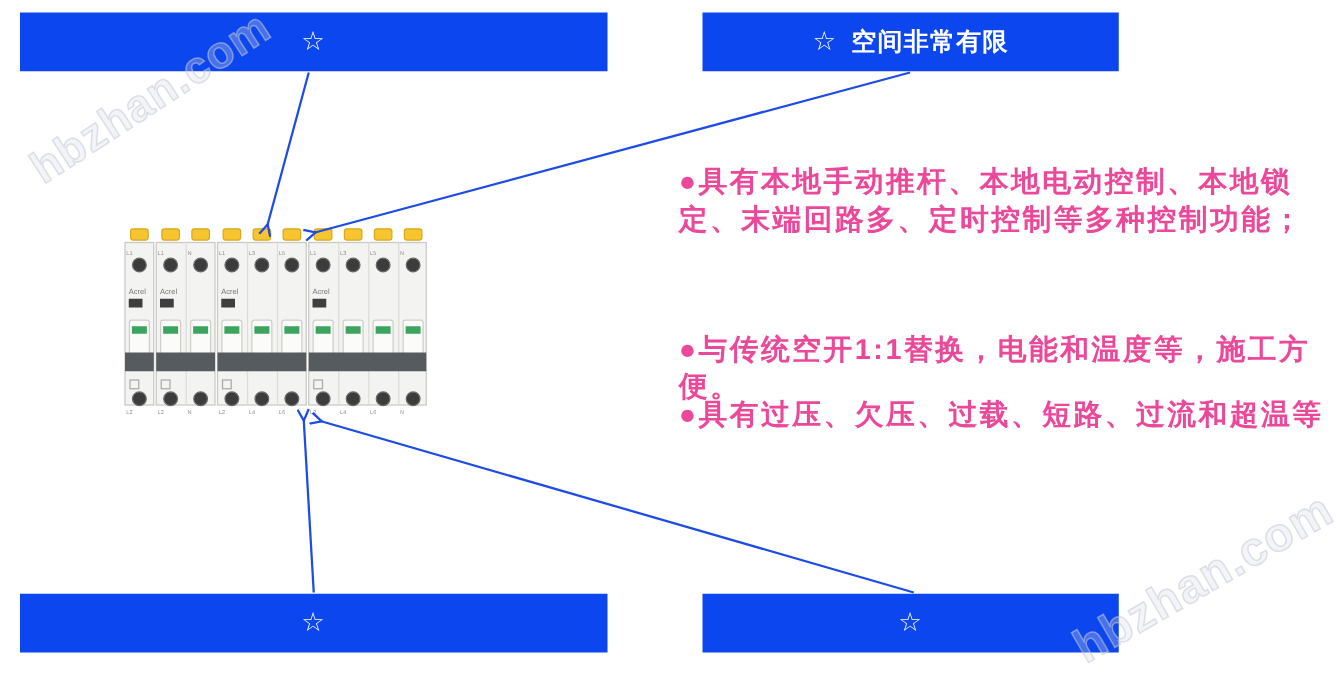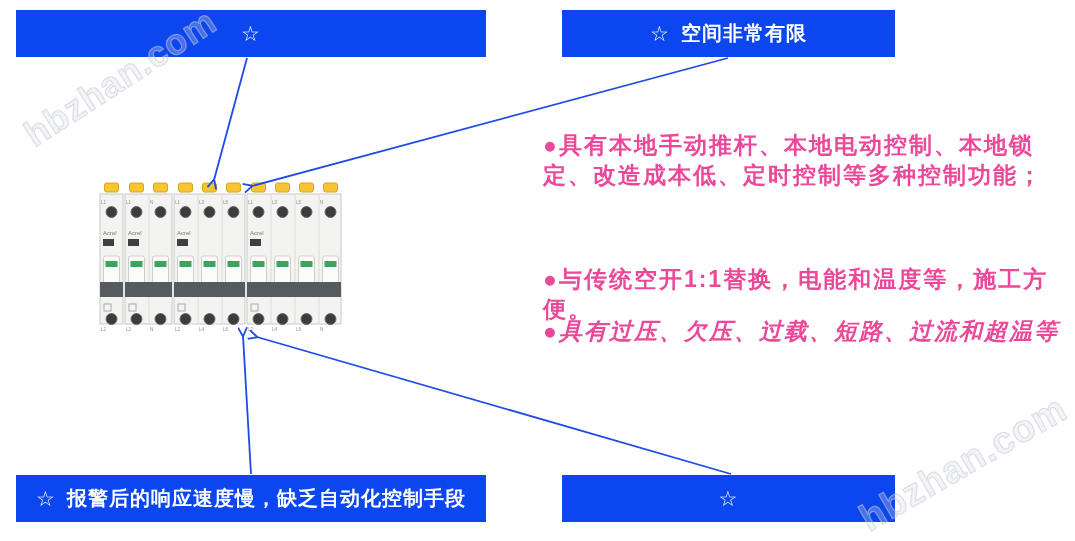--- a/index.html
+++ b/index.html
@@ -16,21 +16,21 @@
   .banner .star{font-size:21px;font-weight:normal;}
   #banner-tl{left:16px;top:10px;width:470px;}
   #banner-tr{left:562px;top:10px;width:333px;}
   #banner-bl{left:16px;top:475px;width:470px;}
   #banner-br{left:562px;top:475px;width:333px;}
   
   .feat{
     position:absolute;left:495px;color:#ec4899;font-size:23px;font-weight:bold;
     line-height:30px;letter-spacing:2px;white-space:nowrap;z-index:3;margin-left:48px;
   }
-  #feat-1{top:130px;} #feat-2{top:200px;} #feat-3{top:264px;} #feat-4{top:316px;font-style:italic;}
+  #feat-1{top:130px;} #feat-2{top:200px;} #feat-3{top:264px;} #feat-4{top:316px;}
   
   #arrows{position:absolute;left:0;top:0;z-index:4;pointer-events:none;}
   
   #breakers{position:absolute;left:98px;top:182px;z-index:3;}
   
   .wm{
     position:absolute;z-index:2;font-weight:bold;text-align:center;
     color:rgba(216,219,229,0.30);
     -webkit-text-stroke:1.2px rgba(196,200,212,0.55);
     letter-spacing:1px;pointer-events:none;
@@ -48,29 +48,28 @@
 
   <div class="banner" id="banner-tl">
     <span class="star">☆</span>
   </div>
   <div class="banner" id="banner-tr">
     <span class="star">☆</span>
     <span>空间非常有限</span>
   </div>
   <div class="banner" id="banner-bl">
     <span class="star">☆</span>
-    <span>报警后的响应速度慢，缺乏自动化控制手段</span>
   </div>
   <div class="banner" id="banner-br">
     <span class="star">☆</span>
   </div>
 
   <div class="feat" id="feat-1">
     <div>●具有本地手动推杆、本地电动控制、本地锁</div>
-    <div>定、改造成本低、定时控制等多种控制功能；</div>
+    <div>定、末端回路多、定时控制等多种控制功能；</div>
   </div>
   <div class="feat" id="feat-3">
     <div>●与传统空开1:1替换，电能和温度等，施工方</div>
     <div>便。</div>
   </div>
   <div class="feat" id="feat-4">
     <div>●具有过压、欠压、过载、短路、过流和超温等</div>
   </div>
 
   <svg id="breakers" width="244" height="150" viewBox="0 0 244 150">

